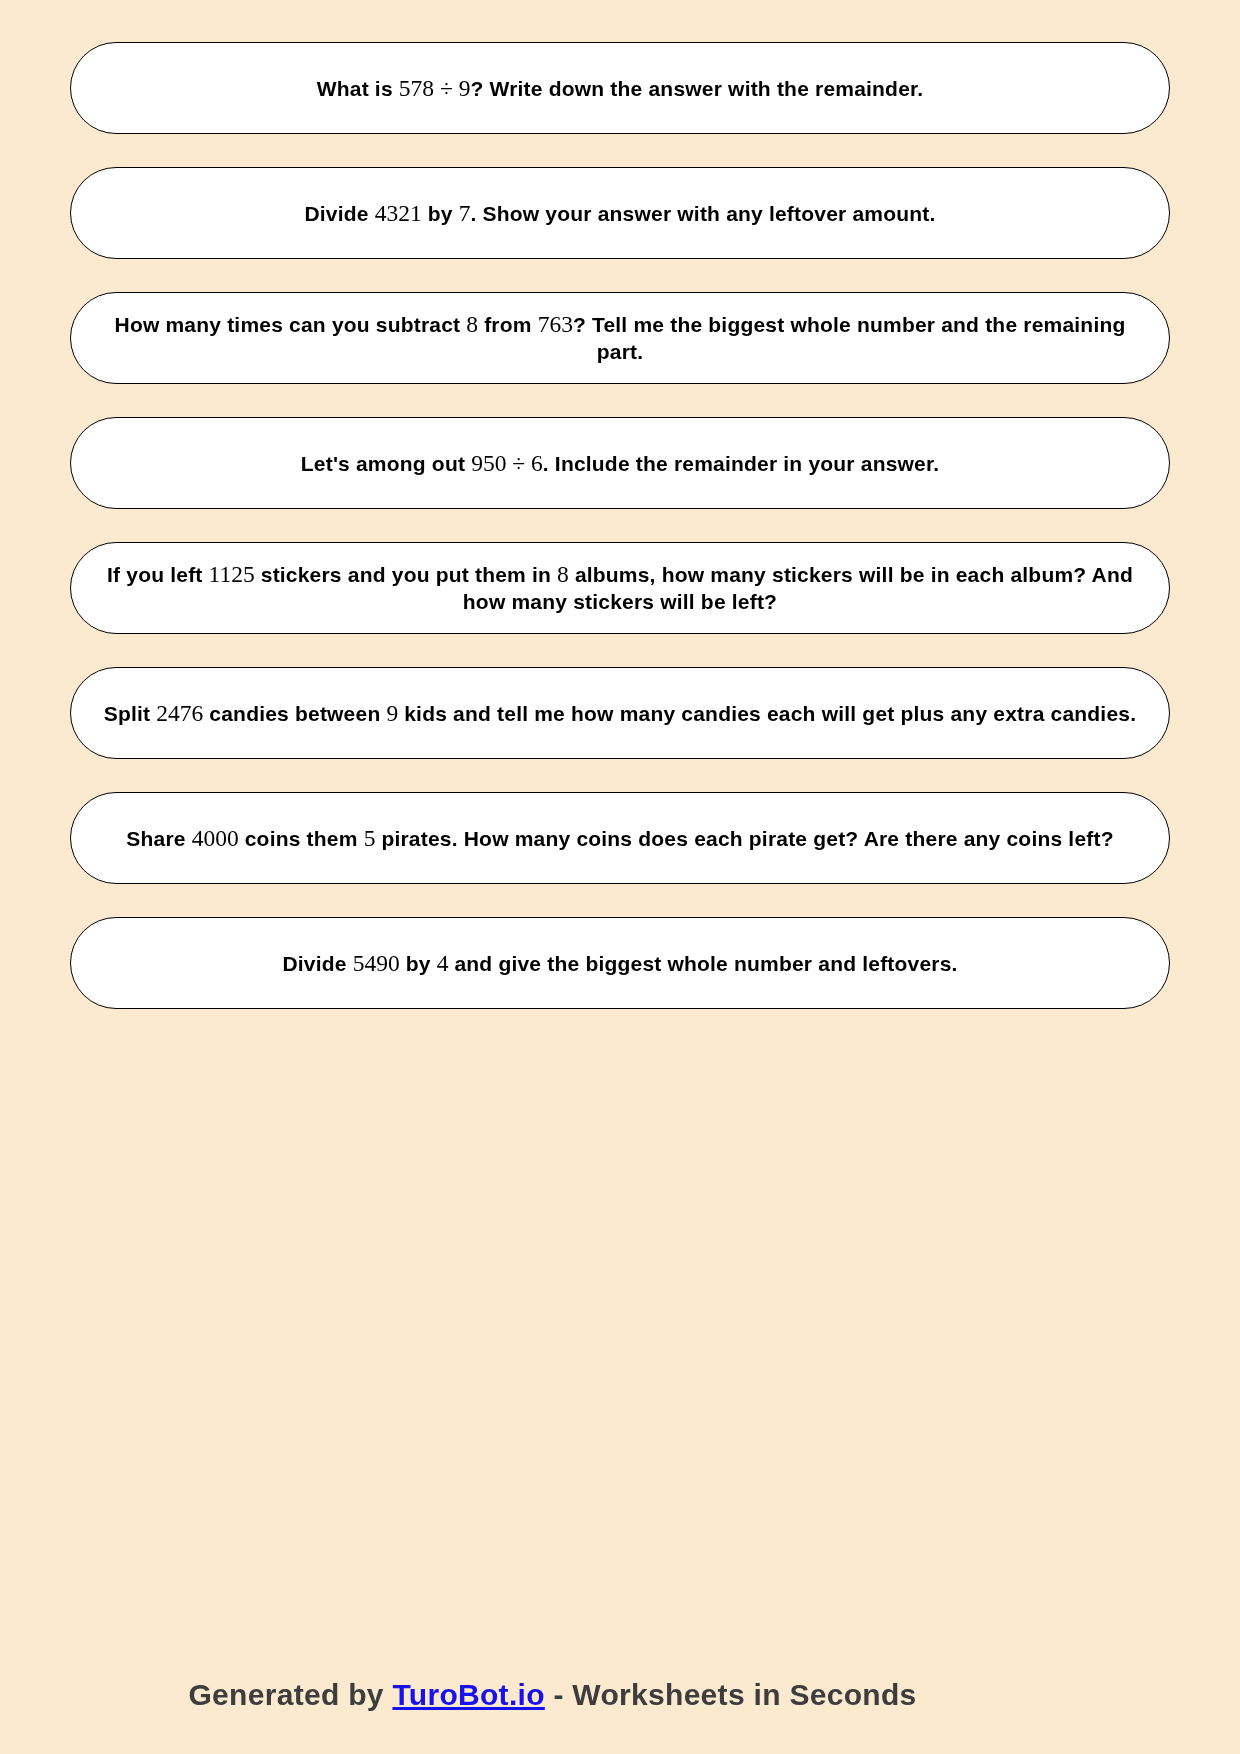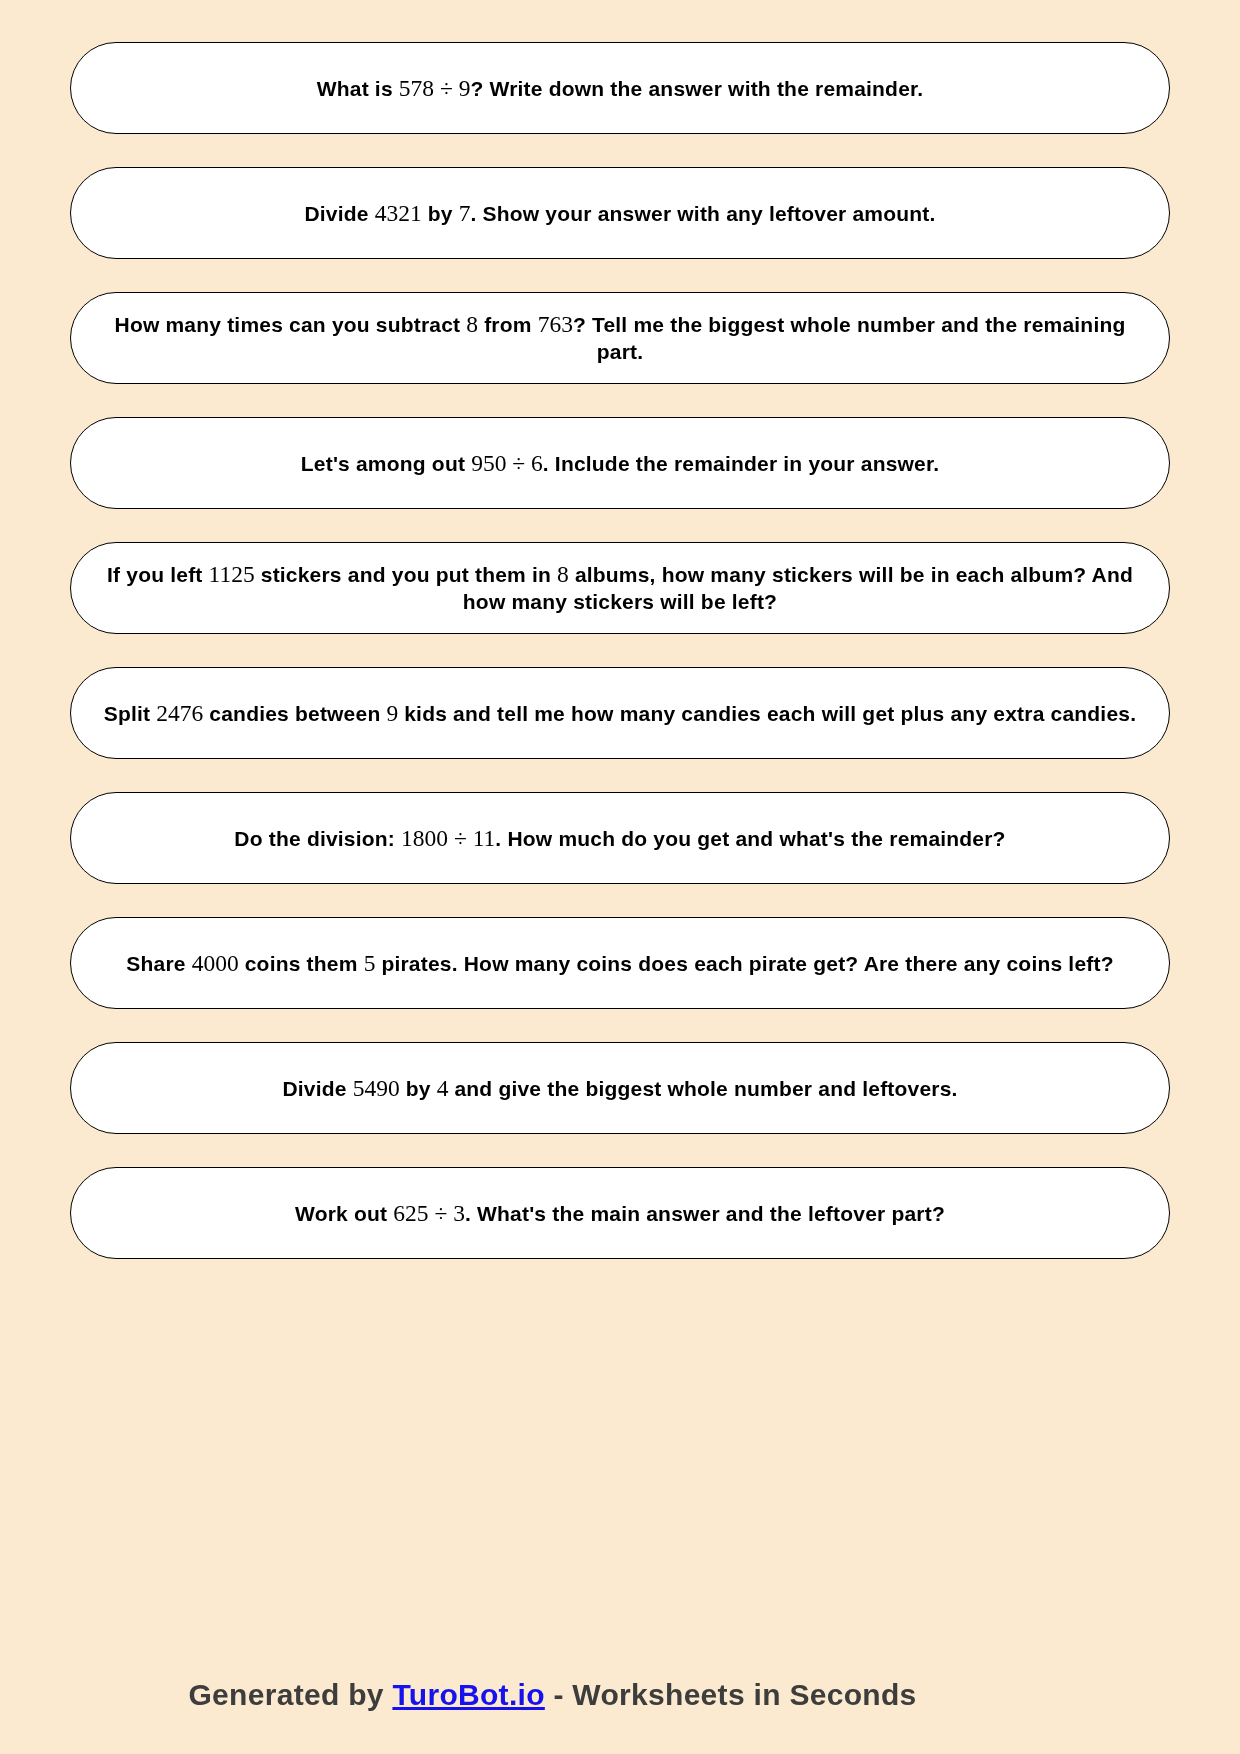--- a/index.html
+++ b/index.html
@@ -81,28 +81,22 @@
     <div class="question-box">
       <p class="question-text"><span class="text">Let's among out </span><span class="math">950 ÷ 6</span><span class="text">. Include the remainder in your answer.</span></p>
     </div>
     <div class="question-box">
       <p class="question-text"><span class="text">If you left </span><span class="math">1125</span><span class="text"> stickers and you put them in </span><span class="math">8</span><span class="text"> albums, how many stickers will be in each album? And how many stickers will be left?</span></p>
     </div>
     <div class="question-box">
       <p class="question-text"><span class="text">Split </span><span class="math">2476</span><span class="text"> candies between </span><span class="math">9</span><span class="text"> kids and tell me how many candies each will get plus any extra candies.</span></p>
     </div>
     <div class="question-box">
-      <p class="question-text"><span class="text">Do the division: </span><span class="math">1800 ÷ 11</span><span class="text">. How much do you get and what's the remainder?</span></p>
-    </div>
-    <div class="question-box">
       <p class="question-text"><span class="text">Share </span><span class="math">4000</span><span class="text"> coins them </span><span class="math">5</span><span class="text"> pirates. How many coins does each pirate get? Are there any coins left?</span></p>
     </div>
     <div class="question-box">
       <p class="question-text"><span class="text">Divide </span><span class="math">5490</span><span class="text"> by </span><span class="math">4</span><span class="text"> and give the biggest whole number and leftovers.</span></p>
-    </div>
-    <div class="question-box">
-      <p class="question-text"><span class="text">Work out </span><span class="math">625 ÷ 3</span><span class="text">. What's the main answer and the leftover part?</span></p>
     </div>
   </div>
 
 <div class="footer">
   <span>Generated by </span><a href="#">TuroBot.io</a><span> - Worksheets in Seconds</span>
 </div>
 
 </body></html>

